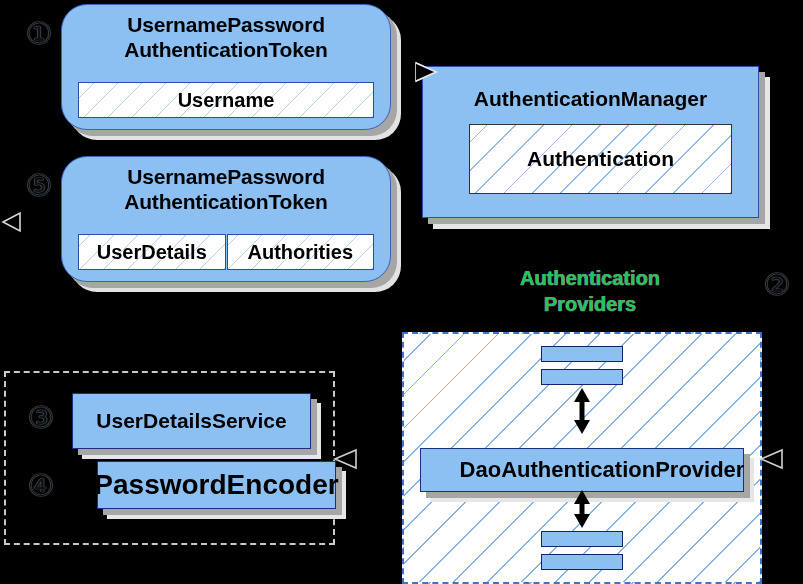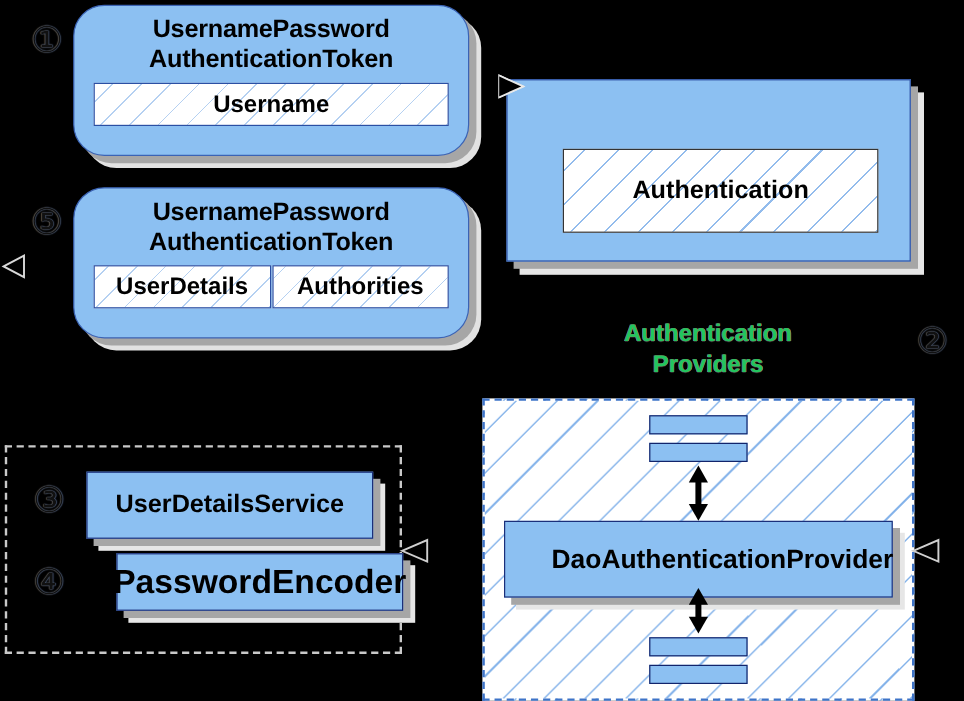--- a/index.html
+++ b/index.html
@@ -19,21 +19,21 @@
     box-sizing:border-box;
     box-shadow:6px 6px 0 0 #A6A6A6, 10px 10px 0 0 #E2E2E2;
   }
   .token-title{
     position:absolute;left:0;right:0;top:7px;
     text-align:center;color:#000;
     font-size:21px;font-weight:bold;line-height:25px;
     letter-spacing:-0.2px;
   }
   .token-slots{
-    position:absolute;left:16px;right:16px;bottom:24px;
+    position:absolute;left:16px;right:16px;bottom:11px;
     display:flex;gap:1px;
   }
   .slot{
     flex:1 1 0;
     height:36px;
     background:#ffffff;
     border:1.5px solid #2B4FA3;
     box-sizing:border-box;
     display:flex;align-items:center;justify-content:center;
     color:#000;font-size:20px;font-weight:bold;
@@ -152,40 +152,41 @@
       <div>UsernamePassword</div>
       <div>AuthenticationToken</div>
     </div>
     <div class="token-slots">
       <div class="slot">UserDetails</div>
       <div class="slot">Authorities</div>
     </div>
   </div>
 
   <div class="mgr-card" style="left:422px;top:66px;width:337px;height:152px;">
+    <div class="mgr-title">AuthenticationManager</div>
     <div class="mgr-inner">Authentication</div>
   </div>
 
   <div class="ghost-label" style="left:465px;top:265px;width:250px;">
     <div>Authentication</div>
     <div>Providers</div>
   </div>
 
   <div class="dashed-dark" style="left:4px;top:371px;width:331px;height:174px;"></div>
 
   <div class="sq-card" style="left:72px;top:393px;width:239px;height:56px;font-size:21px;">UserDetailsService</div>
 
   <div class="sq-card" style="left:72px;top:461px;width:239px;height:48px;font-size:28px;margin-left:25px;">PasswordEncoder</div>
 
   <div class="hatch-box" style="left:402px;top:332px;width:360px;height:252px;"></div>
 
   <div class="mini-bar" style="left:541px;top:346px;width:82px;height:16px;"></div>
   <div class="mini-bar" style="left:541px;top:369px;width:82px;height:16px;"></div>
 
-  <div class="sq-card" style="left:420px;top:434px;width:324px;height:64px;font-size:22px;padding-left:40px;">DaoAuthenticationProvider</div>
+  <div class="sq-card" style="left:420px;top:448px;width:324px;height:44px;font-size:22px;padding-left:40px;">DaoAuthenticationProvider</div>
 
   <div class="mini-bar" style="left:541px;top:531px;width:82px;height:16px;"></div>
   <div class="mini-bar" style="left:541px;top:554px;width:82px;height:16px;"></div>
 
   <div class="step" style="left:24px;top:19px;">①</div>
   <div class="step" style="left:24px;top:171px;">⑤</div>
   <div class="step" style="left:762px;top:270px;">②</div>
   <div class="step" style="left:26px;top:403px;">③</div>
   <div class="step" style="left:26px;top:471px;">④</div>
 

